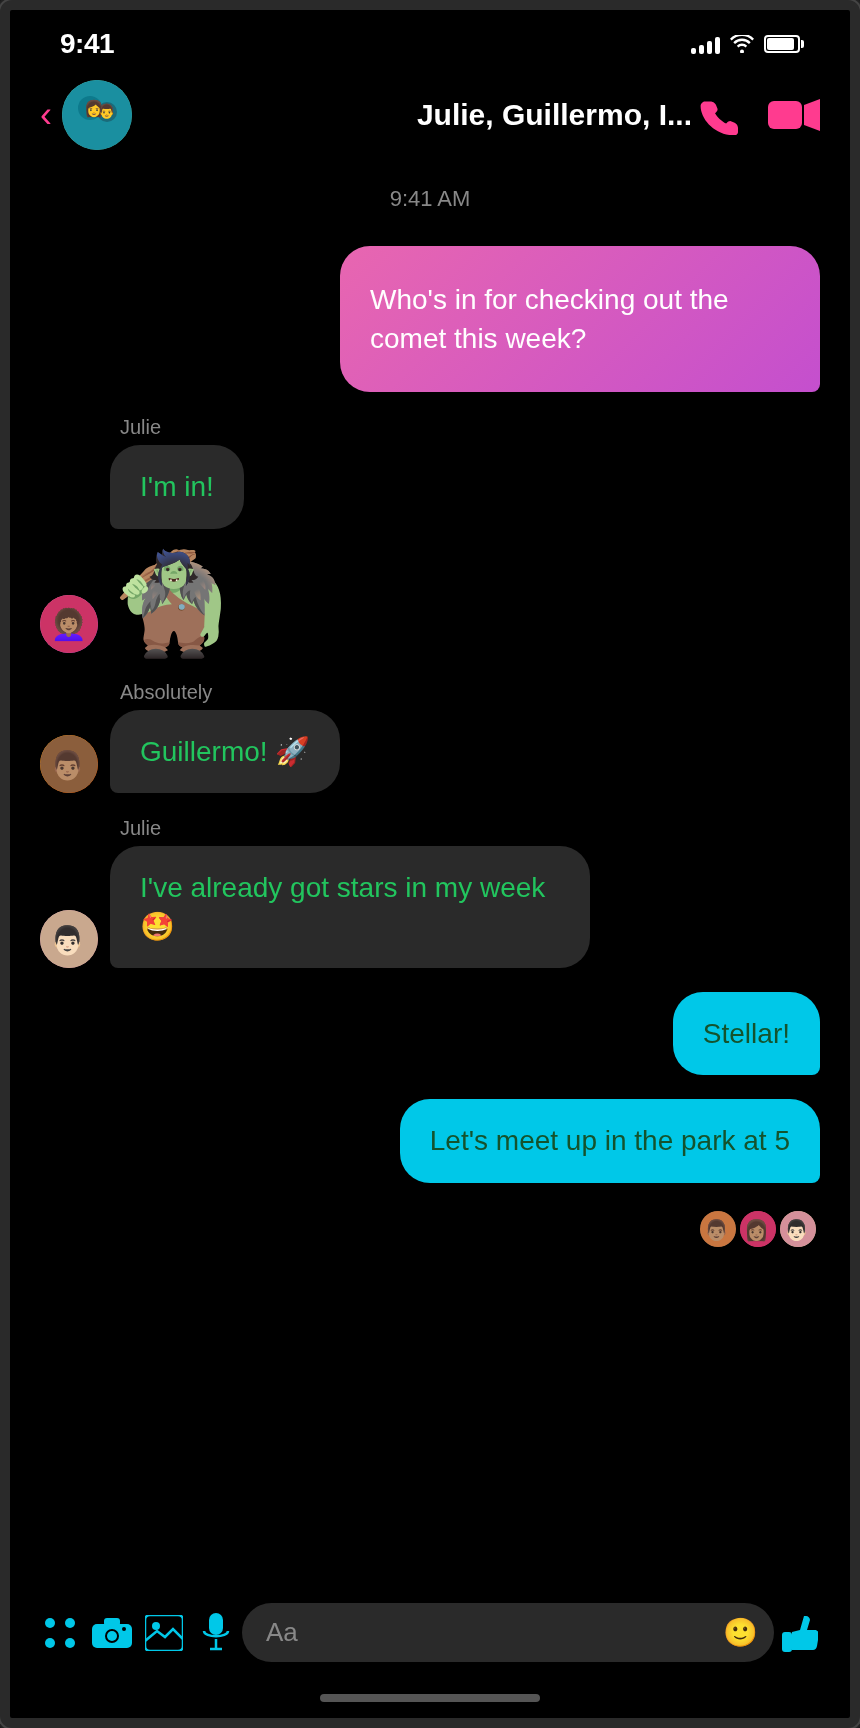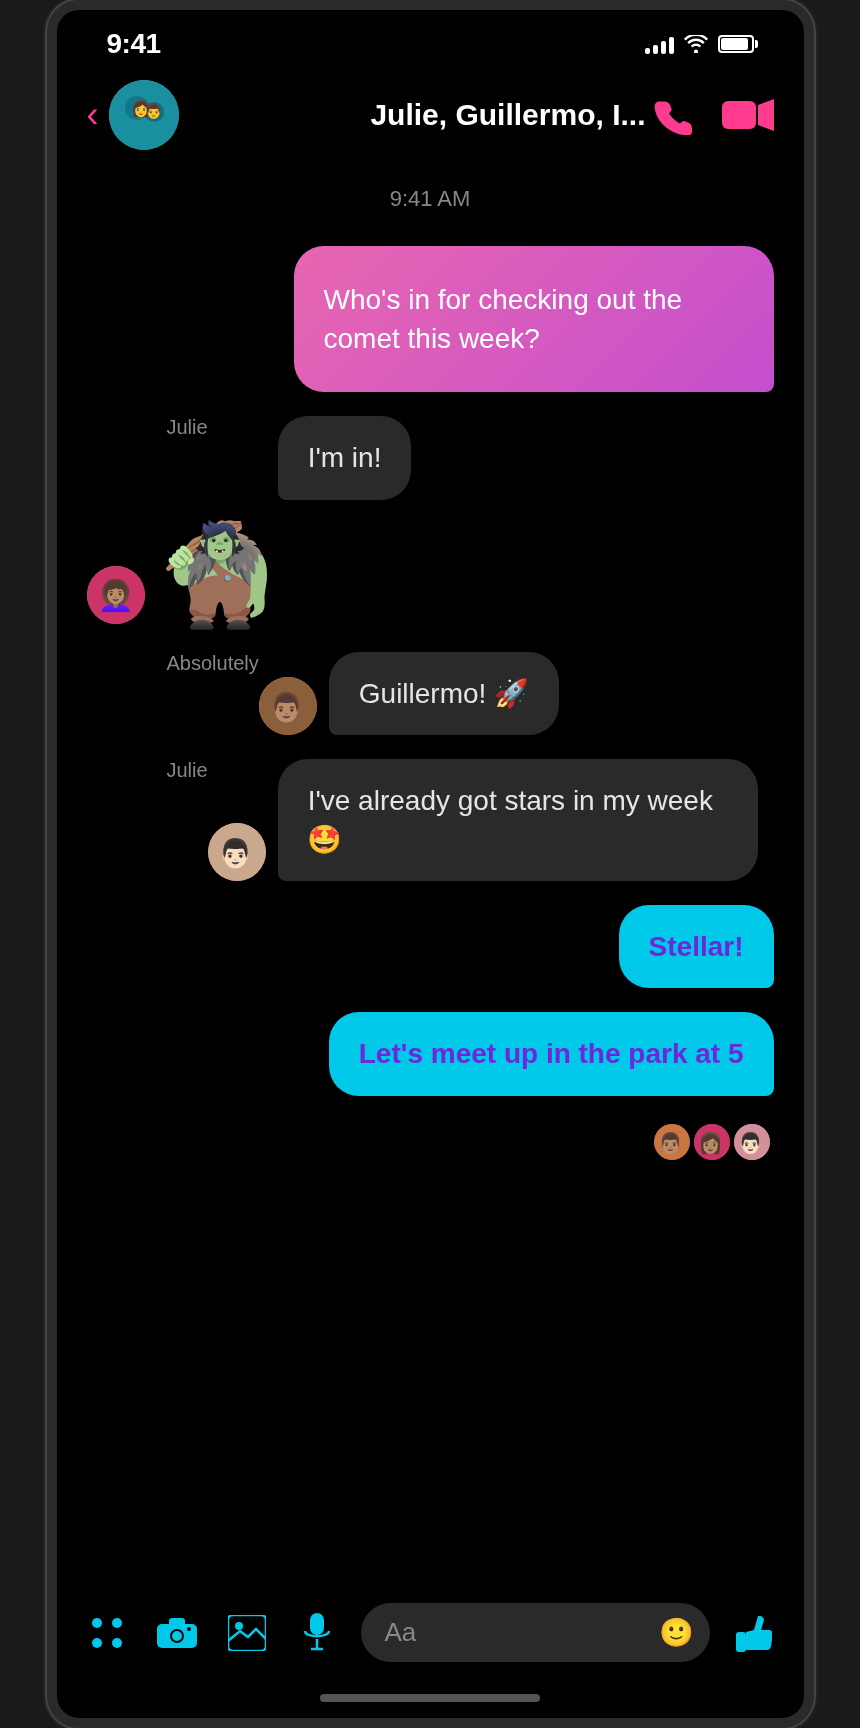--- a/index.html
+++ b/index.html
@@ -7,24 +7,24 @@
     body {
       background: #1a1a1a;
       display: flex;
       justify-content: center;
       align-items: center;
       min-height: 100vh;
       font-family: -apple-system, BlinkMacSystemFont, 'Helvetica Neue', sans-serif;
     }
 
     .phone-frame {
-      width: 767px;
+      width: 860px;
       height: 1728px;
       background: #000;
-      border-radius: 32px;
+      border-radius: 12px;
       position: relative;
       overflow: hidden;
       border: 10px solid #2a2a2a;
       box-shadow:
         0 0 0 2px #444,
         0 0 0 4px #222,
         inset 0 0 20px rgba(0,0,0,0.8);
     }
 
     
@@ -216,33 +216,32 @@
       color: #fff;
       border-radius: 30px 30px 8px 30px;
       padding: 34px 30px;
       font-size: 28px;
       max-width: 480px;
       line-height: 1.4;
     }
 
     .bubble-outgoing-cyan {
       background: #00c8e8;
-      color: #6d28d9;
+      color: #14532d;
       border-radius: 30px 30px 8px 30px;
       padding: 22px 30px;
       font-size: 28px;
       max-width: 480px;
       line-height: 1.4;
-      font-weight: bold;
     }
 
     
     .msg-incoming {
       display: flex;
-      flex-direction: row;
+      flex-direction: column;
       align-items: flex-start;
       margin-bottom: 6px;
     }
 
     .sender-name {
       color: #888;
       font-size: 20px;
       margin-left: 80px;
       margin-bottom: 6px;
     }
@@ -265,21 +264,21 @@
       overflow: hidden;
     }
 
     .avatar-placeholder {
       width: 58px;
       flex-shrink: 0;
     }
 
     .bubble-incoming {
       background: #2a2a2a;
-      color: #e5e5e5;
+      color: #22c55e;
       border-radius: 30px 30px 30px 8px;
       padding: 22px 30px;
       font-size: 28px;
       max-width: 480px;
       line-height: 1.4;
     }
 
     
     .read-receipts {
       display: flex;
@@ -302,21 +301,20 @@
 
     
     .bottom-bar {
       flex-shrink: 0;
       padding: 14px 24px 16px;
     }
 
     .toolbar-row {
       display: flex;
       align-items: center;
-      gap: 18px;
     }
 
     .tool-icon {
       width: 52px;
       height: 52px;
       display: flex;
       align-items: center;
       justify-content: center;
       cursor: pointer;
       color: #00c8e8;

